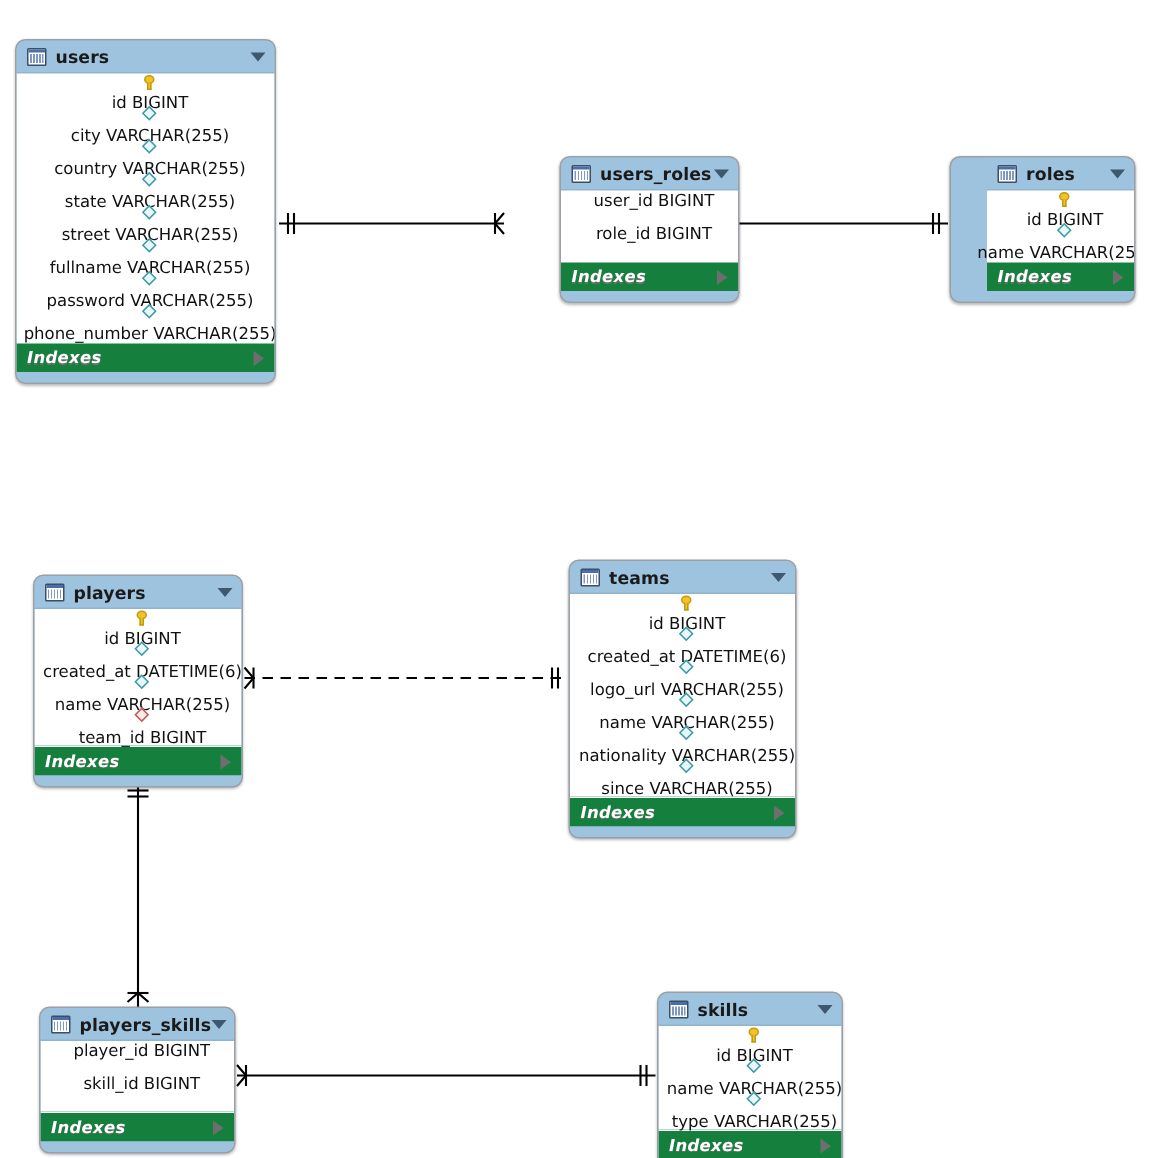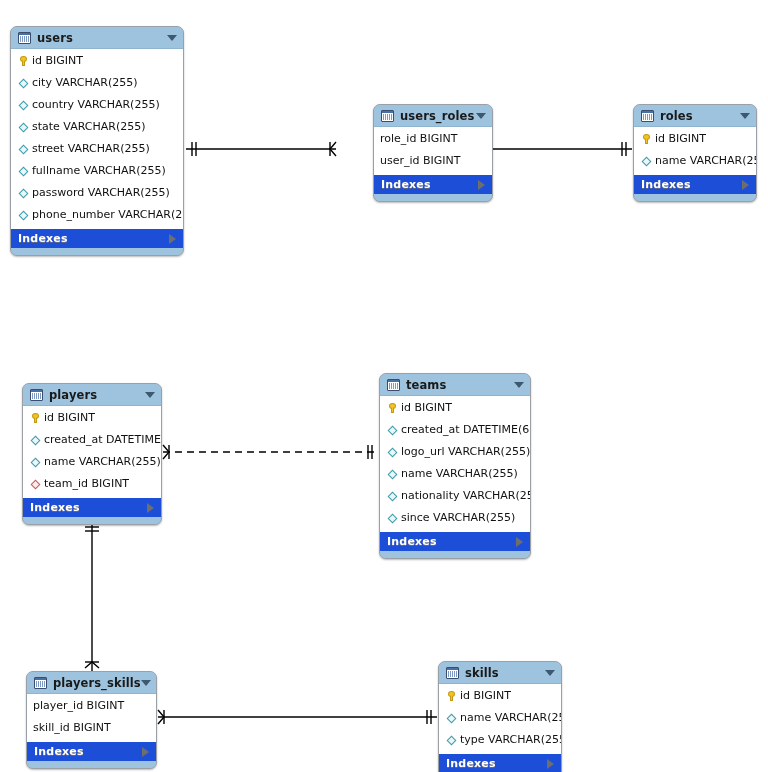--- a/index.html
+++ b/index.html
@@ -101,20 +101,21 @@
     background: #ffffff;
     padding: 1px 0 2px 0;
   }
   .col-row {
     height: 22px;
     display: flex;
     align-items: center;
     padding-left: 6px;
     box-sizing: border-box;
     white-space: nowrap;
+    flex-direction: column;
   }
   .col-icon {
     width: 13px;
     flex: 0 0 13px;
     display: inline-block;
     text-align: center;
     margin-right: 2px;
     line-height: 0;
   }
   .diamond {
@@ -155,26 +156,27 @@
     border-bottom: 1px solid #c49a10;
     box-sizing: border-box;
   }
   .col-text {
     font-size: 11px;
     color: #111111;
     line-height: 12px;
   }
   .ent-footer {
     height: 20px;
-    background: #1d4ed8;
+    background: #15803d;
     border-top: 1px solid #ffffff;
     display: flex;
     align-items: center;
     padding: 0 7px 0 7px;
     box-sizing: border-box;
+    font-style: italic;
   }
   .ent-footer-label {
     font-size: 11px;
     font-weight: bold;
     color: #ffffff;
     text-shadow: 0 1px 0 rgba(110,110,110,0.9);
     letter-spacing: 0.2px;
   }
   .ent-footer-caret {
     margin-left: auto;
@@ -299,34 +301,34 @@
   </div>
 
   <div class="entity" style="left:337px; top:88px; width:120px;margin-left:36px;">
     <div class="ent-header">
       <span class="ent-icon"></span>
       <span class="ent-title">users_roles</span>
       <span class="ent-caret"></span>
     </div>
     <div class="ent-body">
       <div class="col-row">
+        <span class="col-text">user_id BIGINT</span>
+      </div>
+      <div class="col-row">
         <span class="col-text">role_id BIGINT</span>
       </div>
-      <div class="col-row">
-        <span class="col-text">user_id BIGINT</span>
-      </div>
-    </div>
-    <div class="ent-footer">
-      <span class="ent-footer-label">Indexes</span>
-      <span class="ent-footer-caret"></span>
-    </div>
-    <div class="ent-bottom"></div>
-  </div>
-
-  <div class="entity" style="left:633px; top:88px; width:124px;">
+    </div>
+    <div class="ent-footer">
+      <span class="ent-footer-label">Indexes</span>
+      <span class="ent-footer-caret"></span>
+    </div>
+    <div class="ent-bottom"></div>
+  </div>
+
+  <div class="entity" style="left:633px; top:88px; width:124px;padding-left:24px;">
     <div class="ent-header">
       <span class="ent-icon"></span>
       <span class="ent-title">roles</span>
       <span class="ent-caret"></span>
     </div>
     <div class="ent-body">
       <div class="col-row">
         <span class="col-icon"><span class="keyicon"></span></span>
         <span class="col-text">id BIGINT</span>
       </div>

